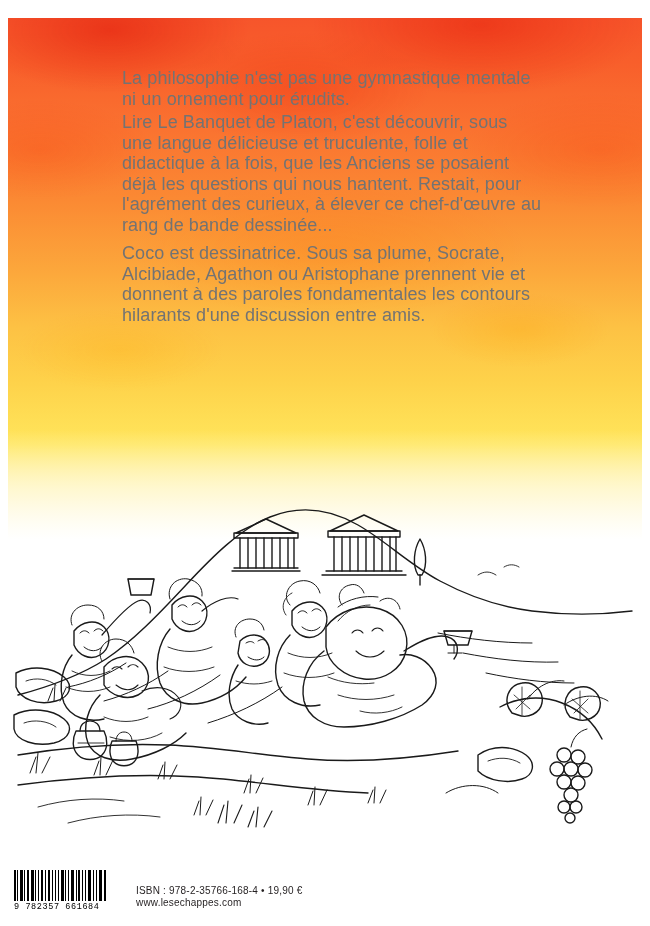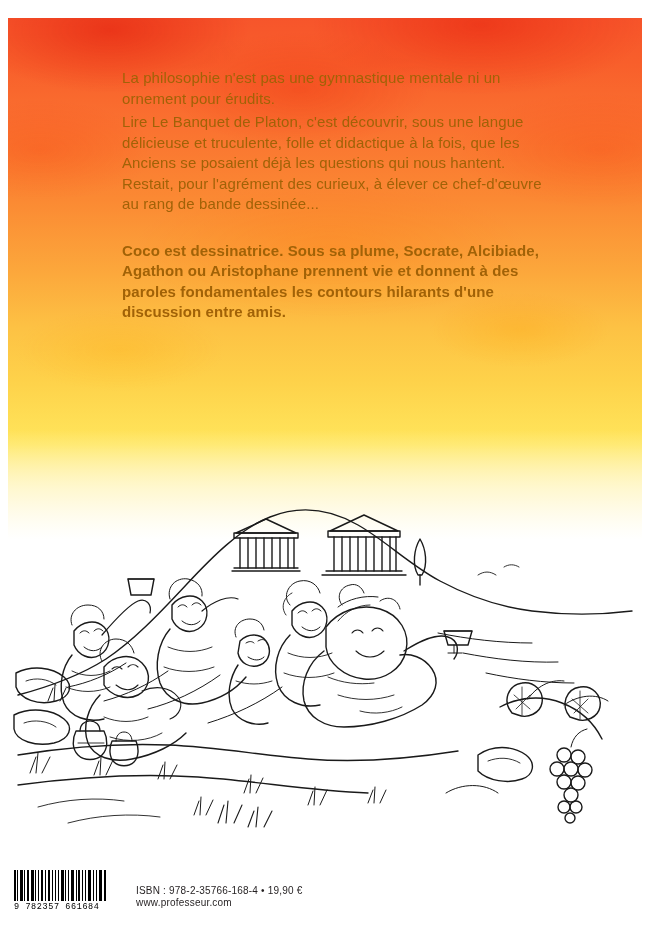--- a/index.html
+++ b/index.html
@@ -70,31 +70,30 @@
     position: absolute; right: 0; top: 0; width: 8px; height: 926px;
     background: #ffffff;
   }
 
   
   .text-col {
     position: absolute;
     left: 122px;
     top: 68px;
     width: 420px;
-    color: #a16207;
-    font-size: 15px;
+    color: #737373;
+    font-size: 18px;
     line-height: 20.5px;
     letter-spacing: .1px;
   }
   .para {
     margin: 0 0 3px 0;
   }
   .para.gap {
-    margin-top: 26px;
-    font-weight: bold;
+    margin-top: 8px;
   }
 
   
   .art {
     position: absolute;
     left: 8px;
     top: 455px;
     width: 634px;
     height: 400px;
   }
@@ -381,17 +380,17 @@
         <i style="left:79px;width:1px"></i>
         <i style="left:81.5px;width:1.5px"></i>
         <i style="left:85px;width:2.5px"></i>
         <i style="left:90px;width:1.5px"></i>
       </div>
       <div class="isbn-digits">9 782357 661684</div>
     </div>
 
     <div class="footer-text">
       <div>ISBN : 978-2-35766-168-4 • 19,90 €</div>
-      <div>www.professeur.com</div>
+      <div>www.lesechappes.com</div>
     </div>
   </div>
 
 </div>
 
 </body></html>

